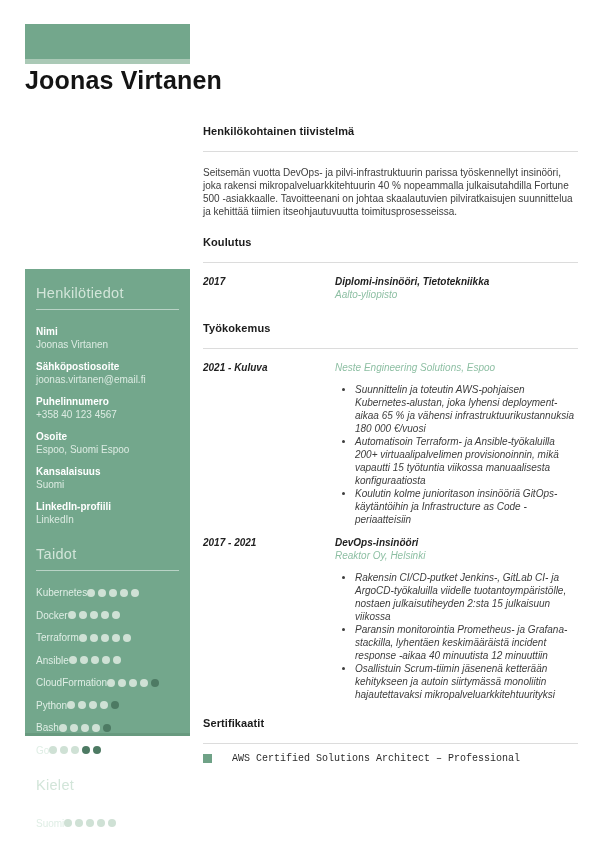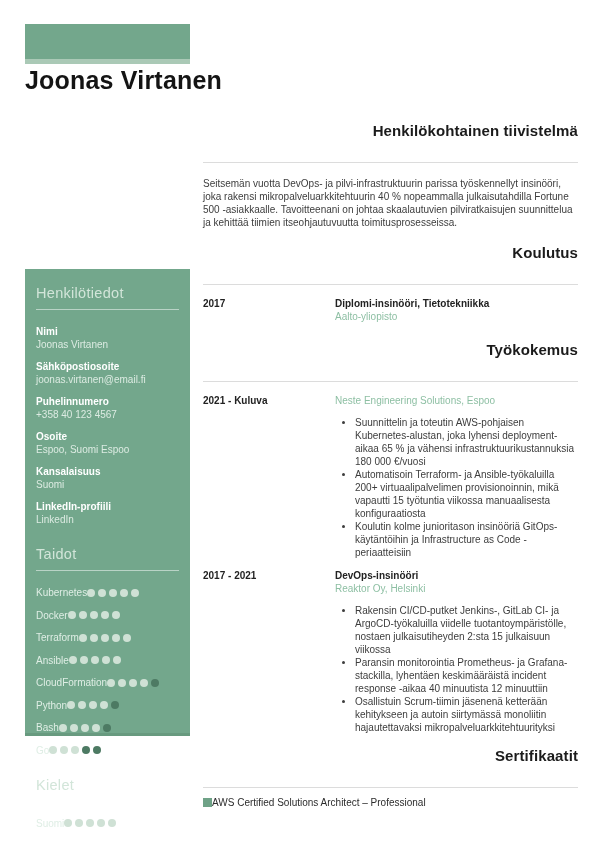--- a/index.html
+++ b/index.html
@@ -27,34 +27,34 @@
   .field-value{font-size:10px;color:#dcebe2;line-height:13px;word-wrap:break-word;}
   .skill-row{display:flex;align-items:center;margin-bottom:9.5px;}
   .skill-name{font-size:10px;color:#dfeee5;line-height:13px;}
   .dots{display:flex;gap:3px;}
   .dot{width:8px;height:8px;border-radius:50%;display:inline-block;}
   .dot.on{background:var(--dot-filled);}
   .dot.off{background:var(--dot-empty);}
 
   
   .main{position:absolute;left:203px;top:105px;width:375px;color:var(--body);}
-  .main h2{font-size:15px;line-height:20px;font-weight:bold;color:var(--heading);padding-bottom:21px;border-bottom:1px solid var(--rule);margin-bottom:14px;letter-spacing:.1px;text-align:right;}
+  .main h2{font-size:11px;line-height:20px;font-weight:bold;color:var(--heading);padding-bottom:10px;border-bottom:1px solid var(--rule);margin-bottom:14px;letter-spacing:.1px;}
   .main h2.tight{margin-bottom:12px;}
   .main h2.cert{margin-bottom:8px;}
   .summary-text{font-size:10px;line-height:13px;color:var(--body);margin-bottom:14px;}
-  .entry{display:flex;margin-bottom:16px;}
+  .entry{display:flex;margin-bottom:16px;font-style:italic;}
   .entry.job{margin-bottom:10px;}
   .entry.job:last-child{margin-bottom:12px;}
   .entry-period{width:132px;flex-shrink:0;font-size:10px;font-weight:bold;color:#222;line-height:13px;}
   .entry-body{flex:1;}
   .entry-title{font-size:10px;font-weight:bold;color:#222;line-height:13px;}
   .entry-sub{font-size:10px;color:var(--link-green);line-height:14px;}
   .entry-body ul{margin:8px 0 0;padding-left:20px;list-style:disc;}
   .entry-body li{font-size:10px;line-height:13px;color:var(--body);}
-  .cert-item{display:flex;align-items:center;gap:0;margin-top:2px;}
+  .cert-item{display:flex;align-items:center;gap:20px;margin-top:2px;font-family:Liberation Mono, monospace;}
   .cert-square{width:9px;height:9px;background:var(--cert-square);flex-shrink:0;}
   .cert-label{font-size:10px;color:#2c2c2c;line-height:13px;}
 </style>
 </head>
 <body>
 
 <div class="page">
 
   <div class="top-block"></div>
   <div class="top-strip"></div>

